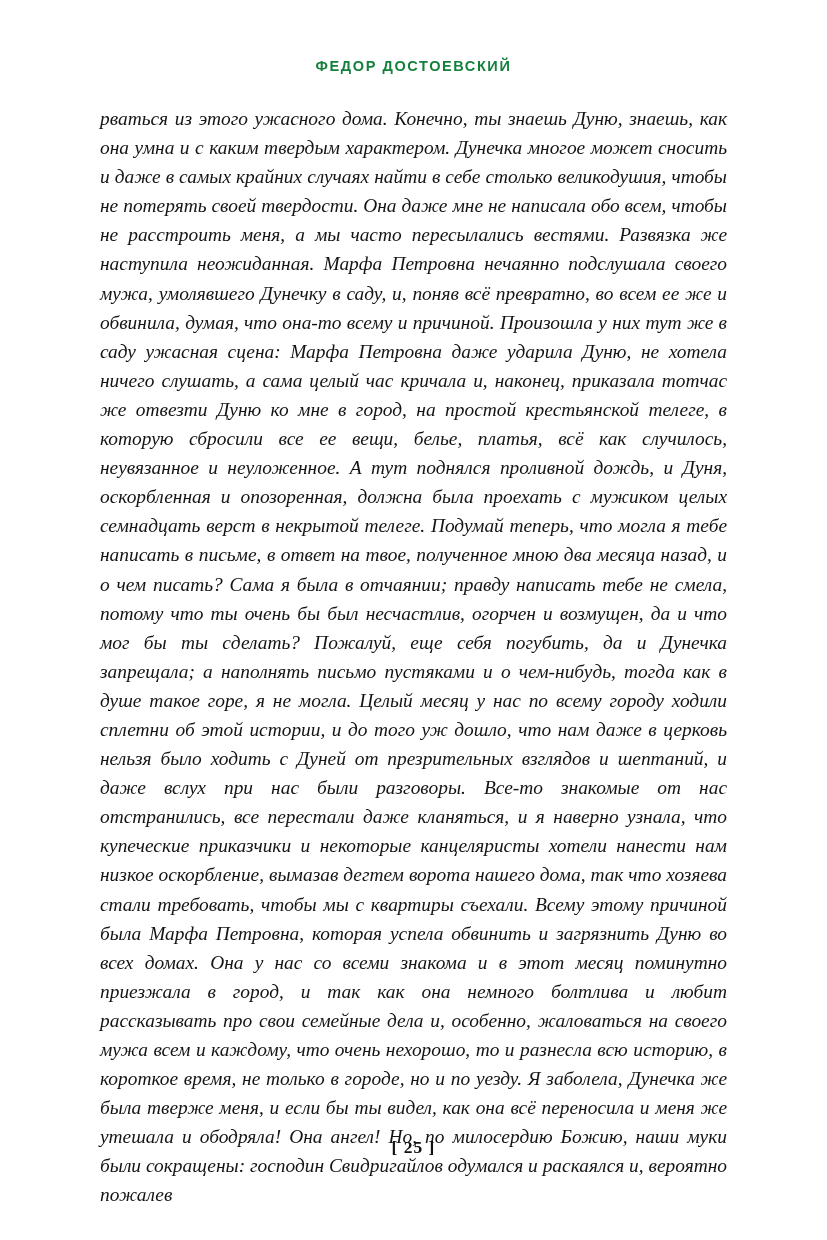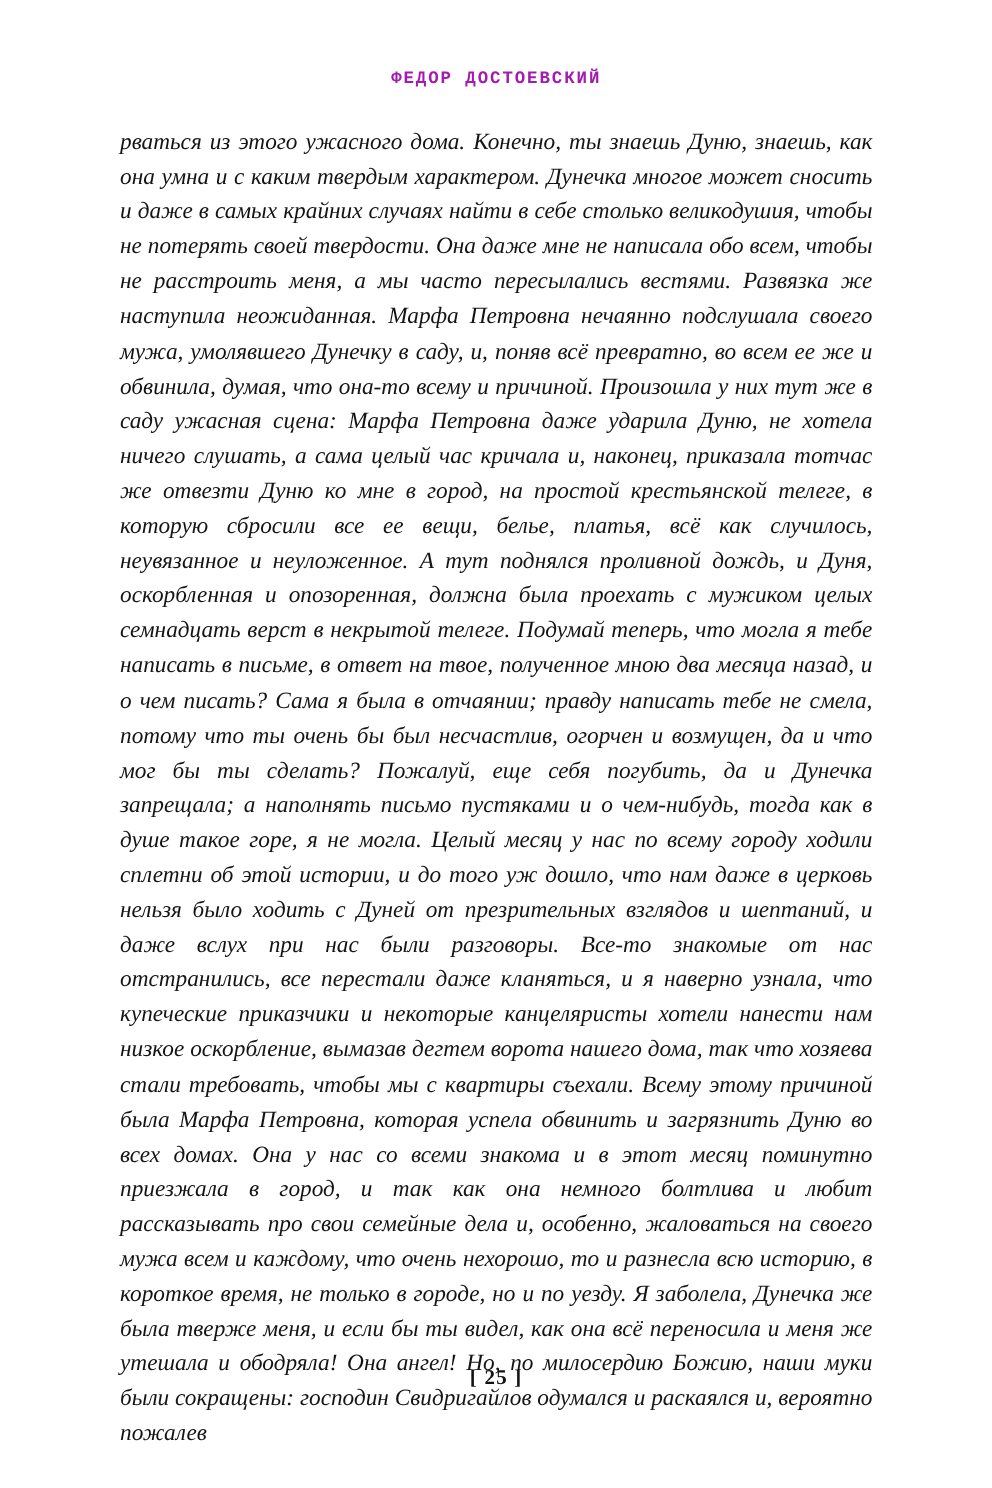--- a/index.html
+++ b/index.html
@@ -16,25 +16,25 @@
     font-family: "Liberation Serif", "DejaVu Serif", serif;
     color: #1a1a1a;
     overflow: hidden;
   }
   .running-head {
     position: absolute;
     top: 58px;
     left: 0;
     right: 0;
     text-align: center;
-    font-family: Liberation Mono, monospace;
+    font-family: Liberation Sans, sans-serif;
     font-size: 14.5px;
     font-weight: bold;
     letter-spacing: 1.6px;
-    color: #a21caf;
+    color: #15803d;
     text-transform: uppercase;
   }
   .text-block {
     position: absolute;
     top: 104px;
     left: 100px;
     width: 627px;
     font-size: 19.4px;
     line-height: 29.1px;
     text-align: justify;

